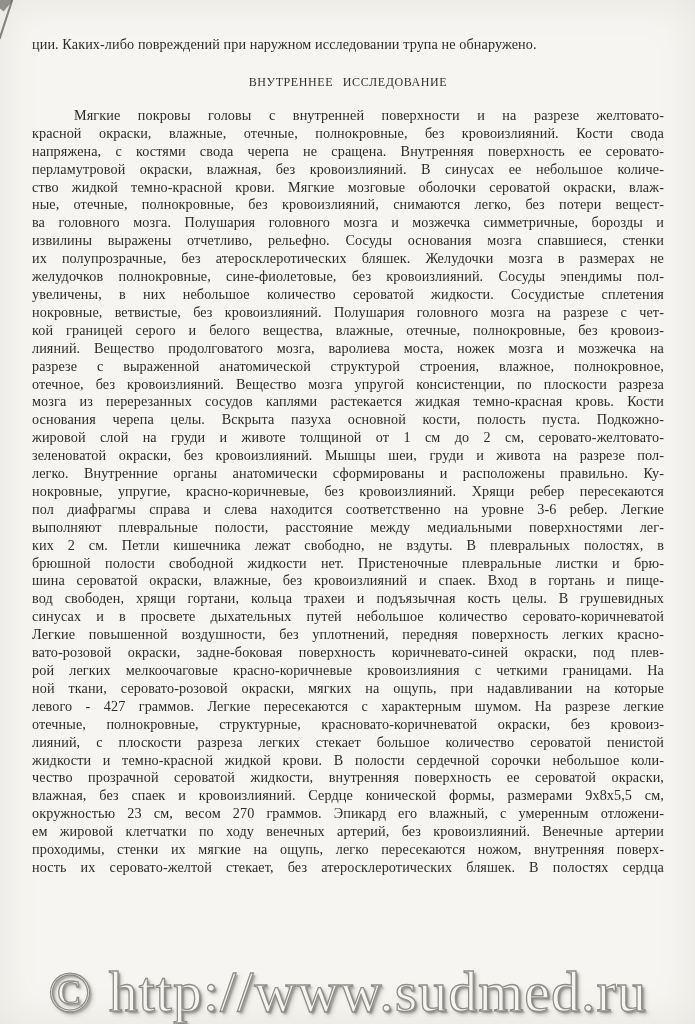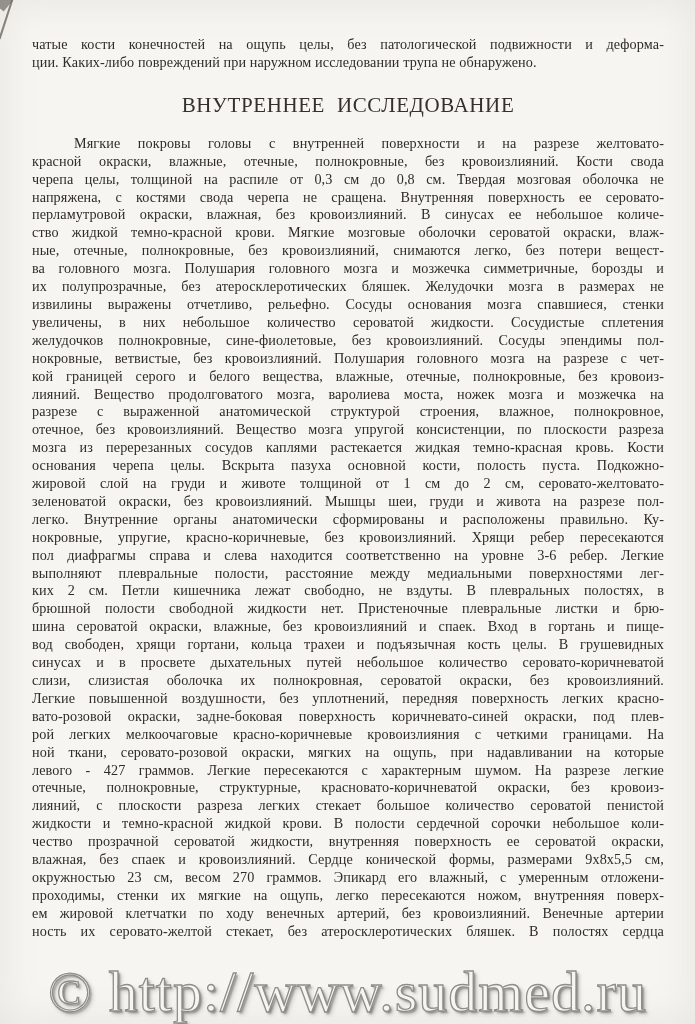--- a/index.html
+++ b/index.html
@@ -56,21 +56,21 @@
   }
   .top-par .line:last-child {
     text-align-last: left;
   }
   .body-par .line:first-child {
     text-indent: 42px;
   }
   .heading {
     margin: 21px 0 17px 0;
     text-align: center;
-    font-size: 21px;
+    font-size: 12px;
     letter-spacing: 0.6px;
     word-spacing: 6px;
     color: #34312d;
   }
   .watermark {
     position: absolute;
     left: 0;
     right: 0;
     bottom: 0px;
     height: 62px;
@@ -94,71 +94,68 @@
 <body>
 
 <div class="page">
 
   <div class="scan-corner-shade"></div>
   <div class="scan-corner-line"></div>
 
   <div class="content">
 
     <div class="par top-par">
-        <div class="line">чатые кости конечностей на ощупь целы,  без патологической подвижности и деформа-</div>
         <div class="line">ции.  Каких-либо  повреждений  при наружном исследовании трупа не обнаружено.</div>
       </div>
 
     <div class="heading">ВНУТРЕННЕЕ  ИССЛЕДОВАНИЕ</div>
 
     <div class="par body-par">
         <div class="line">Мягкие покровы   головы с внутренней поверхности и на разрезе желтовато-</div>
         <div class="line">красной окраски, влажные, отечные, полнокровные,  без кровоизлияний.  Кости  свода</div>
-        <div class="line">черепа целы,  толщиной на распиле от 0,3 см до 0,8 см.  Твердая мозговая оболочка не</div>
         <div class="line">напряжена, с костями свода черепа не сращена.  Внутренняя  поверхность  ее  серовато-</div>
         <div class="line">перламутровой окраски,  влажная,  без кровоизлияний.  В синусах ее небольшое  количе-</div>
         <div class="line">ство  жидкой темно-красной крови. Мягкие мозговые оболочки сероватой окраски, влаж-</div>
         <div class="line">ные,  отечные,  полнокровные,   без кровоизлияний, снимаются легко, без потери вещест-</div>
         <div class="line">ва головного мозга.  Полушария головного мозга и мозжечка симметричные,  борозды и</div>
+        <div class="line">извилины выражены отчетливо, рельефно. Сосуды основания  мозга спавшиеся,  стенки</div>
         <div class="line">их полупрозрачные,  без атеросклеротических бляшек.  Желудочки мозга в размерах не</div>
-        <div class="line">извилины выражены отчетливо, рельефно. Сосуды основания  мозга спавшиеся,  стенки</div>
+        <div class="line">желудочков полнокровные, сине-фиолетовые, без кровоизлияний. Сосуды эпендимы пол-</div>
         <div class="line">увеличены,  в них небольшое количество сероватой жидкости.  Сосудистые сплетения</div>
-        <div class="line">желудочков полнокровные, сине-фиолетовые, без кровоизлияний. Сосуды эпендимы пол-</div>
         <div class="line">нокровные,  ветвистые, без кровоизлияний.  Полушария головного мозга на разрезе с чет-</div>
         <div class="line">кой границей серого и белого вещества, влажные, отечные, полнокровные, без кровоиз-</div>
         <div class="line">лияний.  Вещество продолговатого мозга, варолиева моста, ножек мозга и мозжечка  на</div>
         <div class="line">разрезе  с выраженной анатомической структурой строения, влажное,  полнокровное,</div>
         <div class="line">отечное, без кровоизлияний. Вещество мозга упругой консистенции, по плоскости разреза</div>
         <div class="line">мозга из перерезанных сосудов каплями растекается жидкая темно-красная кровь. Кости</div>
         <div class="line">основания черепа целы.  Вскрыта пазуха основной кости, полость пуста. Подкожно-</div>
         <div class="line">жировой  слой  на груди и животе толщиной от 1 см до 2 см,  серовато-желтовато-</div>
         <div class="line">зеленоватой окраски,  без кровоизлияний.  Мышцы шеи,  груди и живота на разрезе пол-</div>
         <div class="line">легко.  Внутренние органы анатомически сформированы и расположены правильно.  Ку-</div>
         <div class="line">нокровные, упругие, красно-коричневые,  без кровоизлияний.  Хрящи ребер пересекаются</div>
         <div class="line">пол  диафрагмы  справа  и слева находится соответственно на уровне 3-6 ребер.  Легкие</div>
         <div class="line">выполняют плевральные полости,  расстояние между медиальными поверхностями лег-</div>
         <div class="line">ких 2 см. Петли кишечника  лежат свободно, не  вздуты. В плевральных полостях, в</div>
         <div class="line">брюшной полости  свободной жидкости нет. Пристеночные плевральные листки и брю-</div>
         <div class="line">шина сероватой окраски, влажные,  без кровоизлияний и спаек.  Вход  в гортань  и  пище-</div>
         <div class="line">вод свободен, хрящи гортани, кольца трахеи и подъязычная кость целы.  В грушевидных</div>
         <div class="line">синусах и в просвете дыхательных путей  небольшое  количество  серовато-коричневатой</div>
-        <div class="line">слизи, слизистая оболочка их полнокровная,  сероватой  окраски,  без  кровоизлияний.</div>
         <div class="line">Легкие повышенной воздушности, без уплотнений, передняя поверхность легких красно-</div>
         <div class="line">вато-розовой окраски, задне-боковая поверхность коричневато-синей окраски,   под плев-</div>
         <div class="line">рой легких мелкоочаговые красно-коричневые  кровоизлияния с четкими границами. На</div>
         <div class="line">ной  ткани, серовато-розовой окраски,  мягких на ощупь, при надавливании на которые</div>
         <div class="line">левого - 427 граммов.  Легкие пересекаются с характерным шумом.  На  разрезе  легкие</div>
         <div class="line">отечные, полнокровные,  структурные,  красновато-коричневатой окраски, без кровоиз-</div>
         <div class="line">лияний, с плоскости разреза легких стекает большое количество сероватой пенистой</div>
         <div class="line">жидкости и темно-красной жидкой крови. В полости сердечной сорочки небольшое коли-</div>
         <div class="line">чество прозрачной сероватой  жидкости,  внутренняя поверхность ее сероватой окраски,</div>
         <div class="line">влажная,  без спаек и кровоизлияний. Сердце конической формы, размерами  9х8х5,5 см,</div>
         <div class="line">окружностью 23 см, весом 270 граммов. Эпикард его влажный,   с умеренным отложени-</div>
+        <div class="line">ем жировой клетчатки по ходу венечных артерий,  без кровоизлияний. Венечные артерии</div>
         <div class="line">проходимы,  стенки их мягкие на ощупь, легко пересекаются ножом, внутренняя поверх-</div>
-        <div class="line">ем жировой клетчатки по ходу венечных артерий,  без кровоизлияний. Венечные артерии</div>
         <div class="line">ность их серовато-желтой стекает,  без атеросклеротических бляшек.  В полостях сердца</div>
       </div>
 
   </div>
 
   <div class="watermark">© http://www.sudmed.ru</div>
 
 </div>
 
 </body></html>

